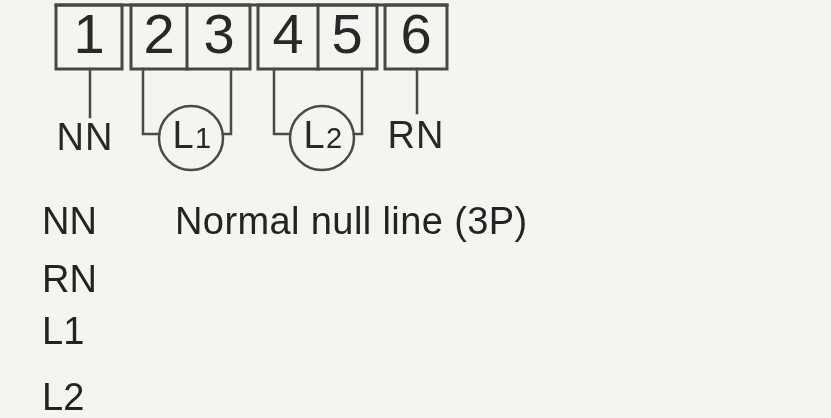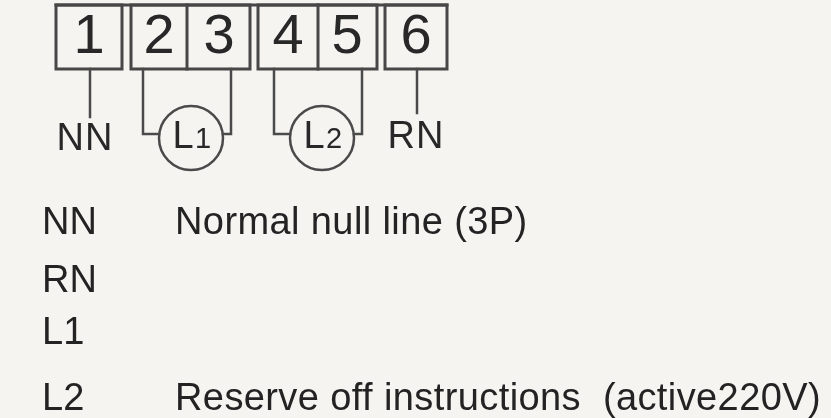--- a/index.html
+++ b/index.html
@@ -131,17 +131,16 @@
       <span class="legend-desc">Normal null line (3P)</span>
     </div>
     <div class="legend-row r2">
       <span class="legend-key">RN</span>
     </div>
     <div class="legend-row r3">
       <span class="legend-key">L1</span>
     </div>
     <div class="legend-row r4">
       <span class="legend-key">L2</span>
-      <span class="legend-desc">Reserve off instructions  (active220V)</span>
     </div>
   </div>
 
 </div>
 
 </body></html>

